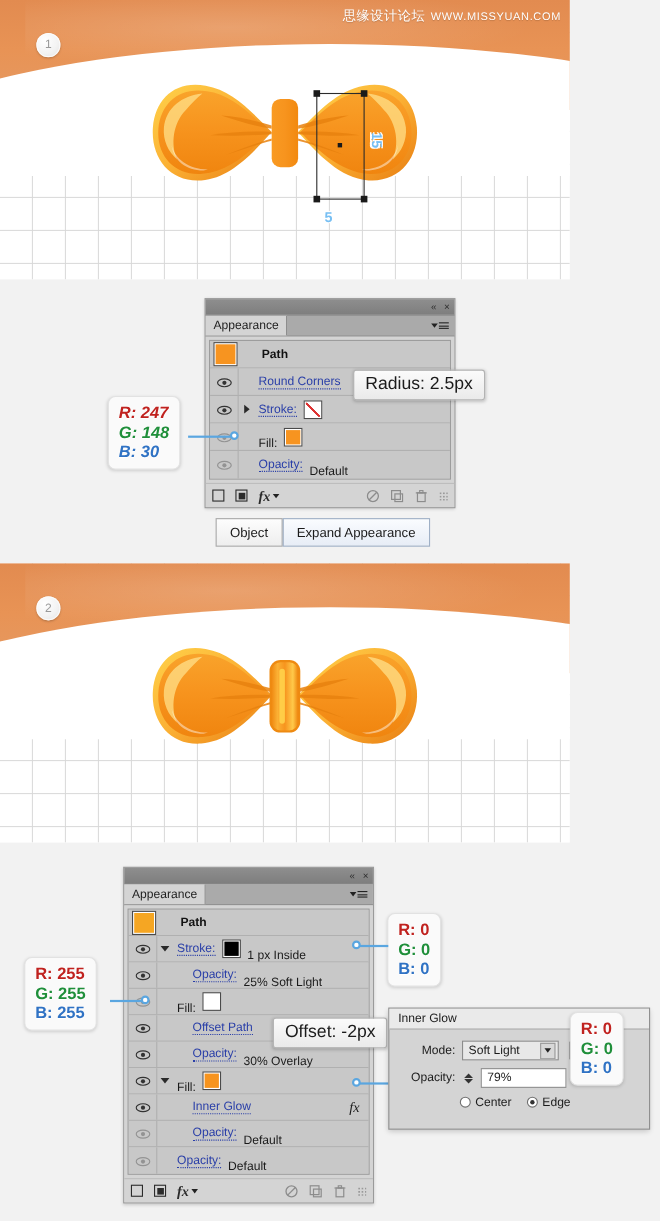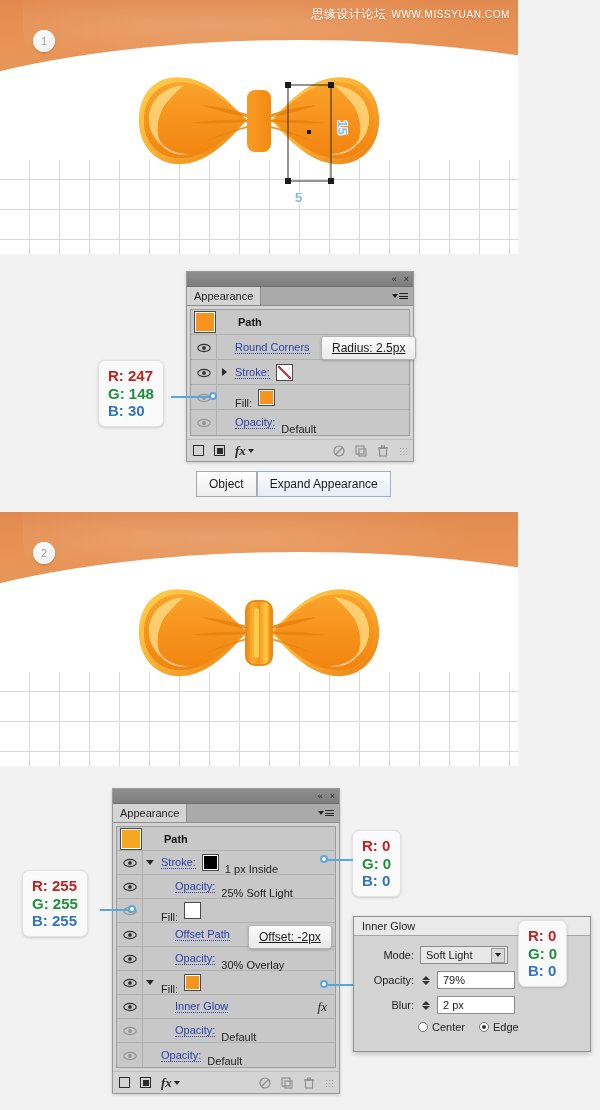--- a/index.html
+++ b/index.html
@@ -184,24 +184,23 @@
   .grip { width:8px;height:8px; background:
      radial-gradient(#8a8a8a 35%, transparent 36%) 0 0/3px 3px; opacity:.8; }
 
   
   .tip {
     position:absolute;
     background:linear-gradient(180deg,#fbfbfb,#eaeaea);
     border:1px solid #b3b3b3;
     border-radius:3px;
     box-shadow:0 1px 3px rgba(0,0,0,.2);
-    font-size:12px; color:#1b1b1b;
+    font-size:16px; color:#1b1b1b;
     padding:4px 10px;
     white-space:nowrap;
-    text-decoration:underline;
   }
 
   
   .rgb-box {
     position:absolute;
     background:#fafafa; border:1px solid #e2e2e2; border-radius:7px;
     box-shadow:0 1px 3px rgba(0,0,0,.15);
     padding:6px 9px;
     font-weight:bold; font-size:15px; line-height:1.18;
     text-shadow:0 1px 0 rgba(255,255,255,.9);
@@ -479,21 +478,21 @@
           <line x1="1" y1="3" x2="11" y2="3" stroke="#2b2b2b" stroke-width="1.1"></line>
           <rect x="4.5" y="1" width="3" height="2" fill="none" stroke="#2b2b2b" stroke-width="1"></rect>
         </svg>
     </span>
     <span class="grip"></span>
   </div>
 </div>
 
 <div class="tip" style="left:321px; top:336px;">Radius: 2.5px</div>
 
-<div class="rgb-box" style="left:98px; top:360px;">
+<div class="rgb-box" style="left:98px; top:360px;font-style:italic;">
   <div class="r">R: 247</div>
   <div class="g">G: 148</div>
   <div class="b">B: 30</div>
 </div>
 <div class="leader" style="left:171px; top:396px; width:42px;"></div>
 <div class="leader-dot" style="left:209px; top:392px;"></div>
 
 <div class="btn-row" style="left:196px; top:471px;">
   <div class="ui-btn">Object</div>
   <div class="ui-btn primary">Expand Appearance</div>
@@ -812,28 +811,20 @@
 
     <div class="dlg-line">
       <span class="dlg-lab">Opacity:</span>
       <span class="stepper">
           <span class="up"></span>
           <span class="down"></span>
         </span>
       <span class="dlg-input">79%</span>
     </div>
 
-    <div class="dlg-line">
-      <span class="dlg-lab">Blur:</span>
-      <span class="stepper">
-          <span class="up"></span>
-          <span class="down"></span>
-        </span>
-      <span class="dlg-input">2 px</span>
-    </div>
 
     <div class="dlg-radios">
       <span class="radio">
         <span class="rd"></span>
         <span>Center</span>
       </span>
       <span class="radio on">
         <span class="rd"></span>
         <span>Edge</span>
       </span>

